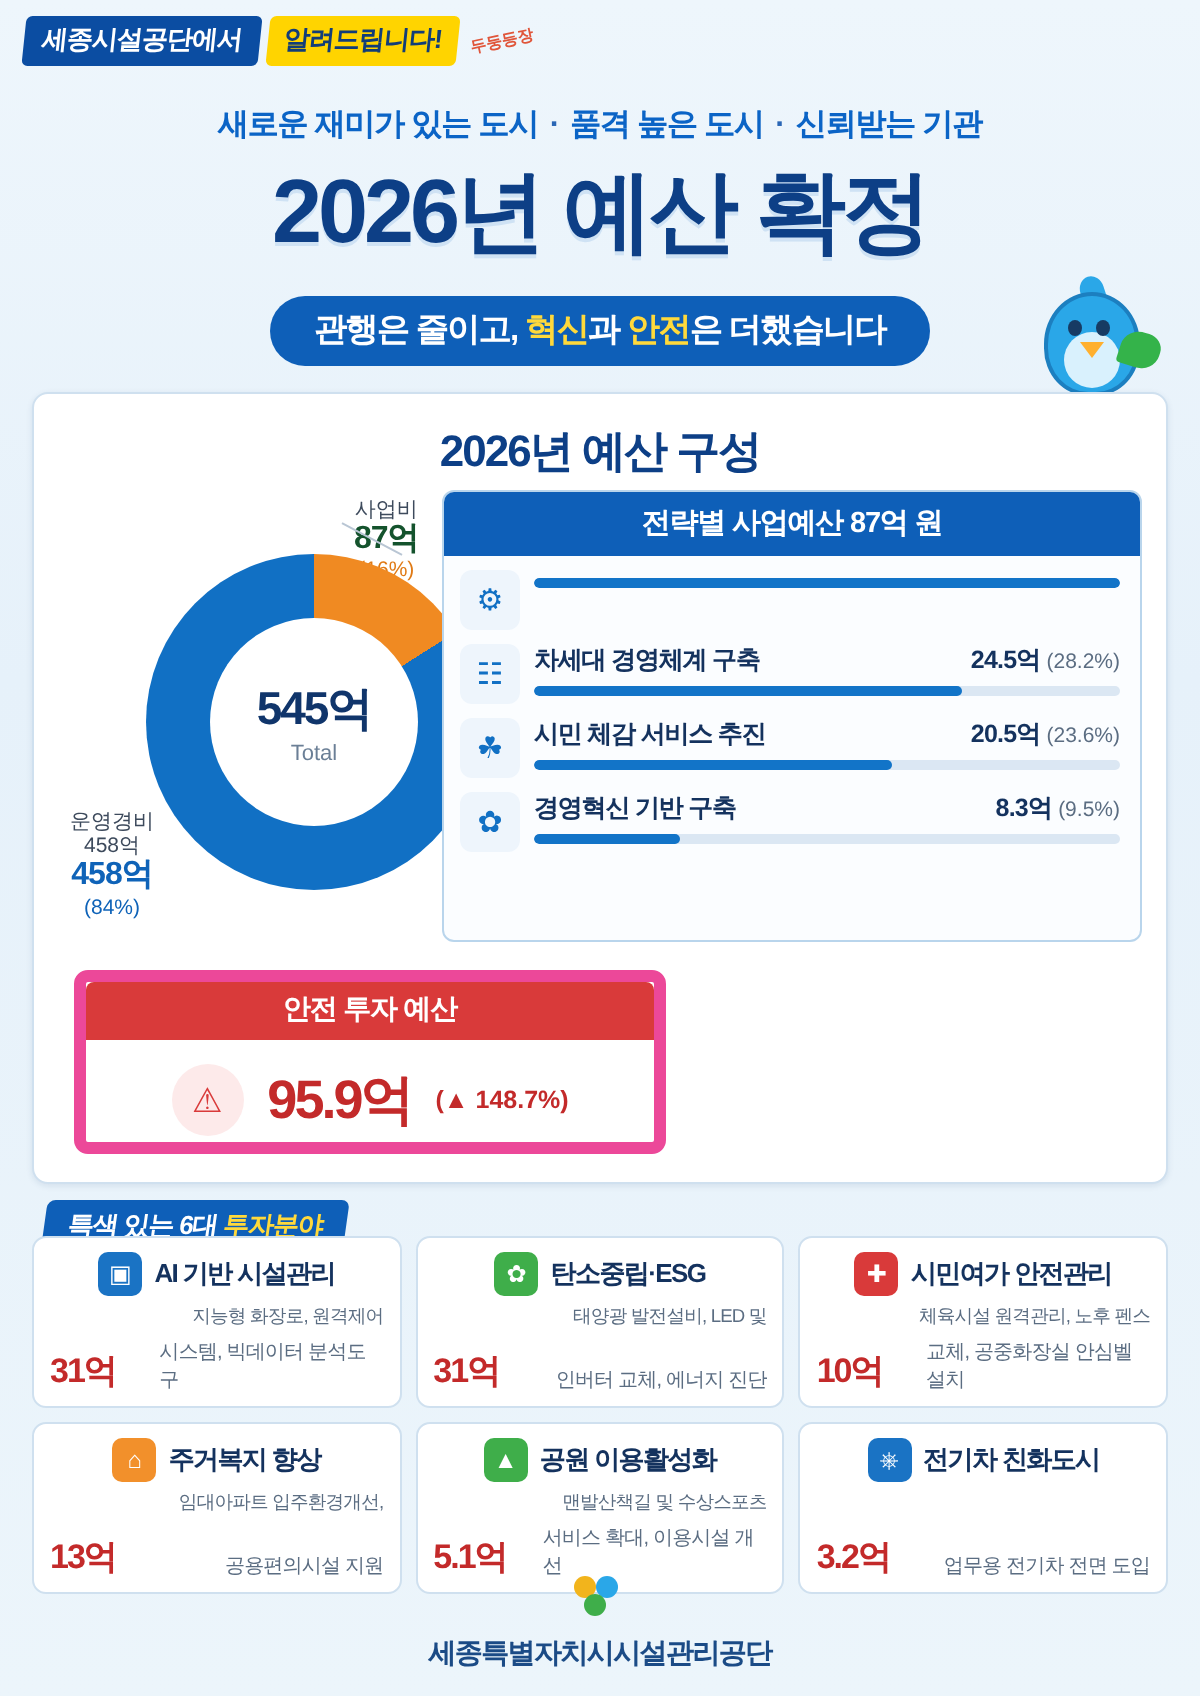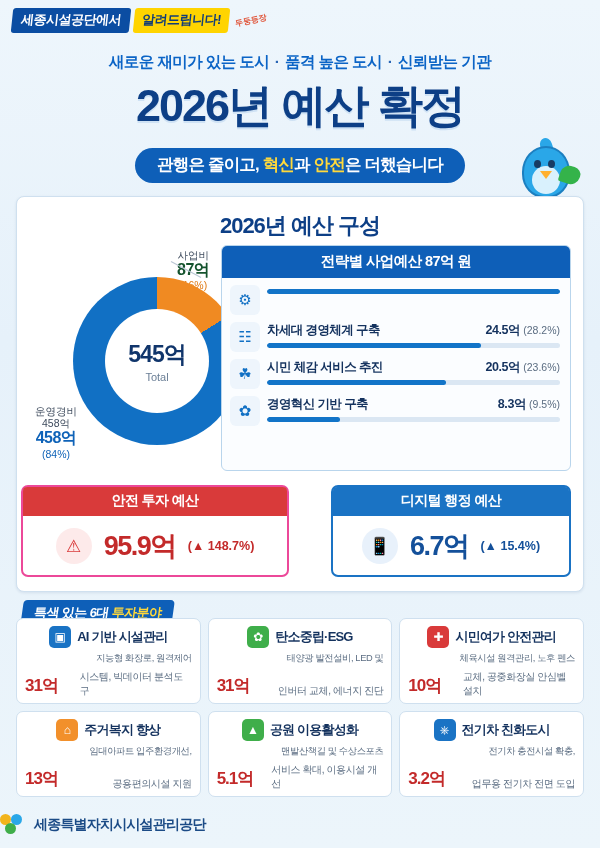--- a/index.html
+++ b/index.html
@@ -167,21 +167,21 @@
   .strat-line { display: flex; align-items: baseline; }
   .strat-name { font-size: 12.5px; font-weight: bold; color: #14325e; letter-spacing: -0.6px; }
   .strat-val { margin-left: auto; font-size: 12.5px; font-weight: bold; color: #14325e; letter-spacing: -0.4px; }
   .strat-pct { font-size: 10.5px; color: #5b6d82; margin-left: 3px; font-weight: normal; }
   .bar-bg { height: 5px; background: #dbe7f3; border-radius: 3px; margin-top: 4px; overflow: hidden; }
   .bar-fg { height: 5px; background: #1274c8; border-radius: 3px; }
   
   .box {
     position: absolute; top: 288px; height: 92px; border-radius: 7px; background: #ffffff;
   }
-  .box.left { left: 4px; width: 268px; border: 2px solid #ec4899; }
+  .box.left { left: 20px; width: 296px; border: 6px solid #ec4899; }
   .box.right { right: 12px; width: 240px; border: 2px solid #1a73c4; }
   .box-head {
     text-align: center; color: #ffffff; font-size: 14px; font-weight: bold;
     letter-spacing: -0.6px; padding: 5px 0 6px 0; border-radius: 4px 4px 0 0;
   }
   .box.left .box-head { background: #d93a3a; }
   .box.right .box-head { background: #1a73c4; }
   .box-body { display: flex; align-items: center; justify-content: center; gap: 12px; height: 60px; }
   .box-ico {
     width: 36px; height: 36px; border-radius: 50%;
@@ -226,21 +226,21 @@
   }
   .cell-bottom { margin-top: auto; display: flex; align-items: flex-end; }
   .cell-amt { font-size: 17px; font-weight: bold; color: #c32a2a; letter-spacing: -1px; }
   .cell-desc2 {
     margin-left: auto; font-size: 10px; color: #5b6d82; line-height: 1.35;
     letter-spacing: -0.4px; text-align: left; max-width: 112px;
   }
   
   .footer {
     position: absolute; left: 0; bottom: 12px; width: 600px;
-    display: flex; align-items: center; justify-content: flex-start; gap: 8px;
+    display: flex; align-items: center; justify-content: center; gap: 8px; flex-direction: column;
   }
   .footer-mark { position: relative; width: 26px; height: 22px; }
   .footer-mark i { position: absolute; width: 11px; height: 11px; border-radius: 50%; display: block; }
   .footer-mark .a { background: #f2b41c; left: 0; top: 0; }
   .footer-mark .b { background: #2aa7e8; left: 11px; top: 0; }
   .footer-mark .c { background: #3fae4a; left: 5px; top: 9px; }
   .footer-text { font-size: 14px; font-weight: bold; color: #1b4b86; letter-spacing: -0.8px; }
 </style>
 </head>
 <body>
@@ -369,28 +369,20 @@
 
     <div class="box left">
       <div class="box-head">안전 투자 예산</div>
       <div class="box-body">
         <div class="box-ico">⚠</div>
         <div class="box-val">95.9억</div>
         <div class="box-delta">(▲ 148.7%)</div>
       </div>
     </div>
 
-    <div class="box right">
-      <div class="box-head">디지털 행정 예산</div>
-      <div class="box-body">
-        <div class="box-ico">📱</div>
-        <div class="box-val">6.7억</div>
-        <div class="box-delta">(▲ 15.4%)</div>
-      </div>
-    </div>
   </div>
 
   <div class="sec-tag">
     <span>특색 있는 6대</span>
     <span class="y">투자분야</span>
   </div>
 
   <div class="grid">
 
     <div class="cell">
@@ -451,21 +443,20 @@
         <span class="cell-amt">5.1억</span>
         <span class="cell-desc2">서비스 확대, 이용시설 개선</span>
       </div>
     </div>
 
     <div class="cell">
       <div class="cell-head">
         <span class="cell-ico" style="background:#1a73c4">⎈</span>
         <span class="cell-title">전기차 친화도시</span>
       </div>
-      <div class="cell-desc">전기차 충전시설 확충,</div>
       <div class="cell-bottom">
         <span class="cell-amt">3.2억</span>
         <span class="cell-desc2">업무용 전기차 전면 도입</span>
       </div>
     </div>
 
   </div>
 
   <div class="footer">
     <span class="footer-mark">

